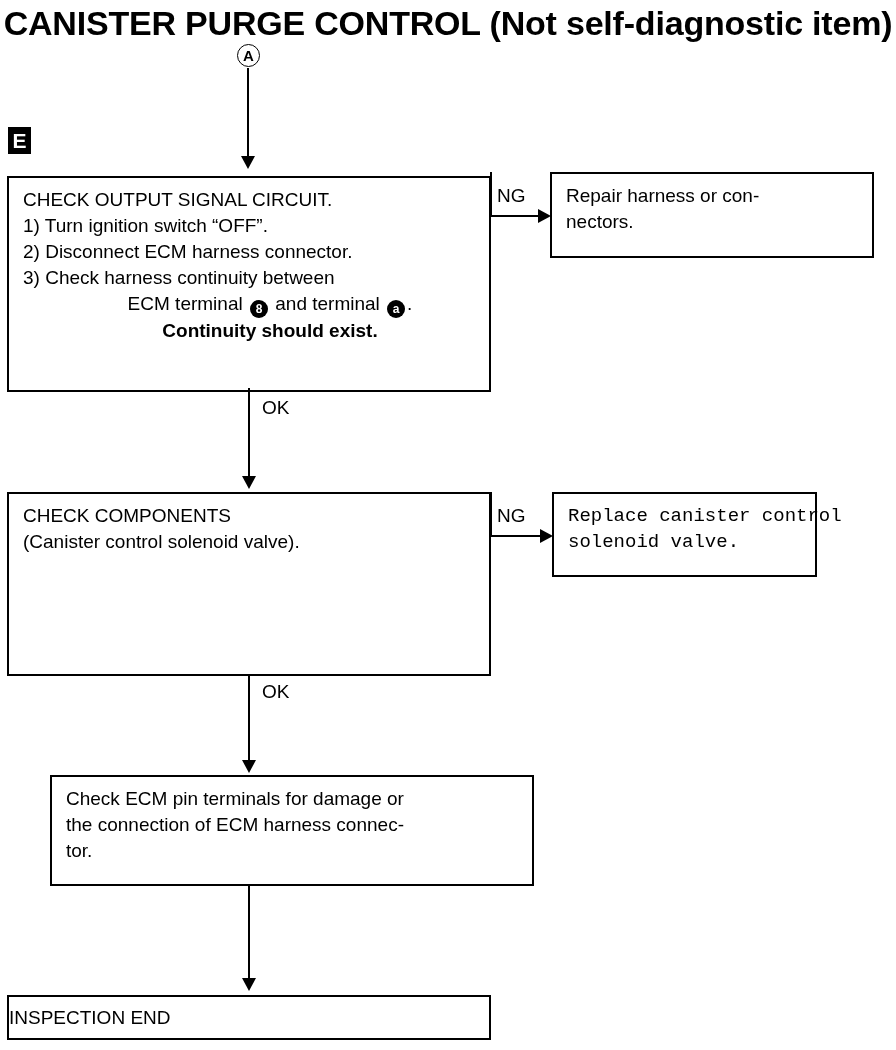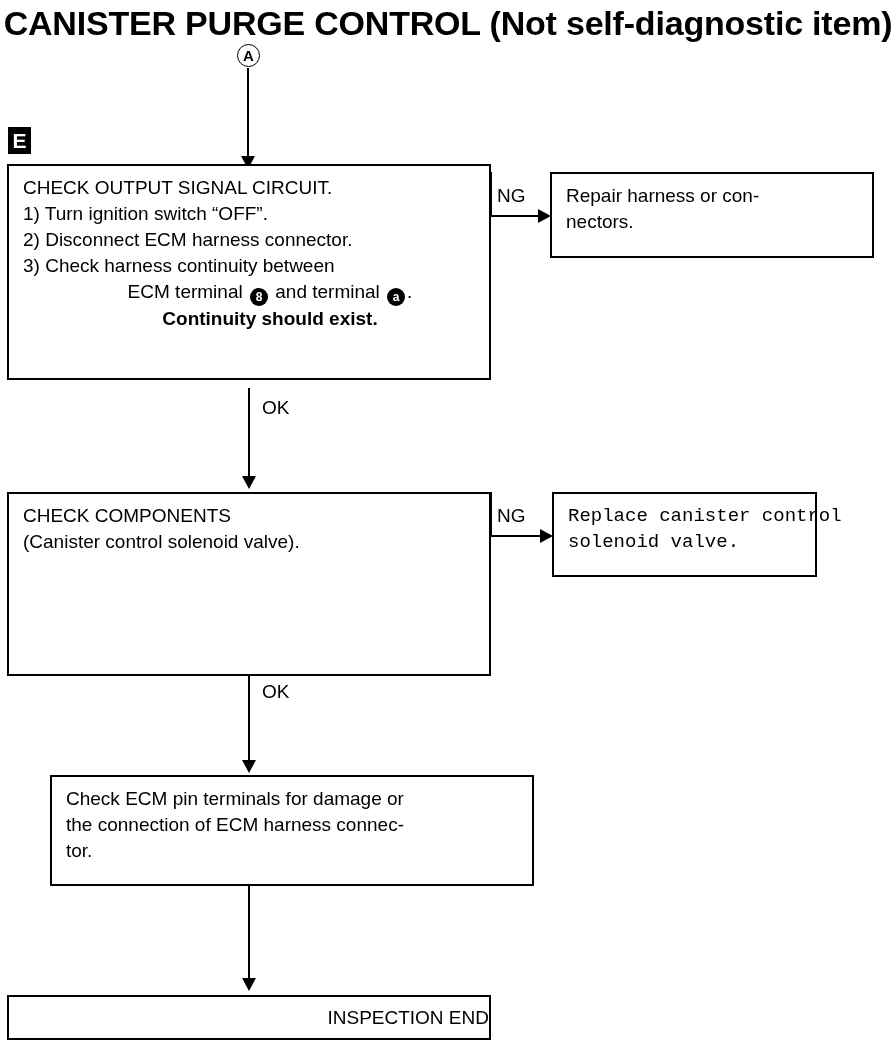--- a/index.html
+++ b/index.html
@@ -103,33 +103,33 @@
     font-size: 19px;
     line-height: 26px;
   }
   .box .inner {
     padding: 9px 0 0 14px;
   }
   .box .line { white-space: nowrap; }
   .bold { font-weight: bold; }
   .indent { padding-left: 28px; text-align: center; }
 
-  #box-check-output { left: 7px;  top: 164px; width: 484px; height: 216px; }
+  #box-check-output { left: 7px;  top: 176px; width: 484px; height: 216px; }
   #box-repair       { left: 550px; top: 172px; width: 324px; height: 86px; }
   #box-check-comp   { left: 7px;  top: 492px; width: 484px; height: 184px; }
   #box-replace      { left: 552px; top: 492px; width: 265px; height: 85px; font-family: Liberation Mono, monospace; }
   #box-check-pins   { left: 7px;  top: 775px; width: 484px; height: 111px; margin-left: 43px; }
   #box-end          { left: 7px;  top: 995px; width: 484px; height: 45px; }
 
   #box-end .inner {
     padding: 0;
     height: 100%;
     display: flex;
     align-items: center;
-    justify-content: flex-end;
+    justify-content: flex-start;
   }
 
   
   .vline {
     position: absolute;
     width: 2px;
     background: #000000;
   }
   .hline {
     position: absolute;

